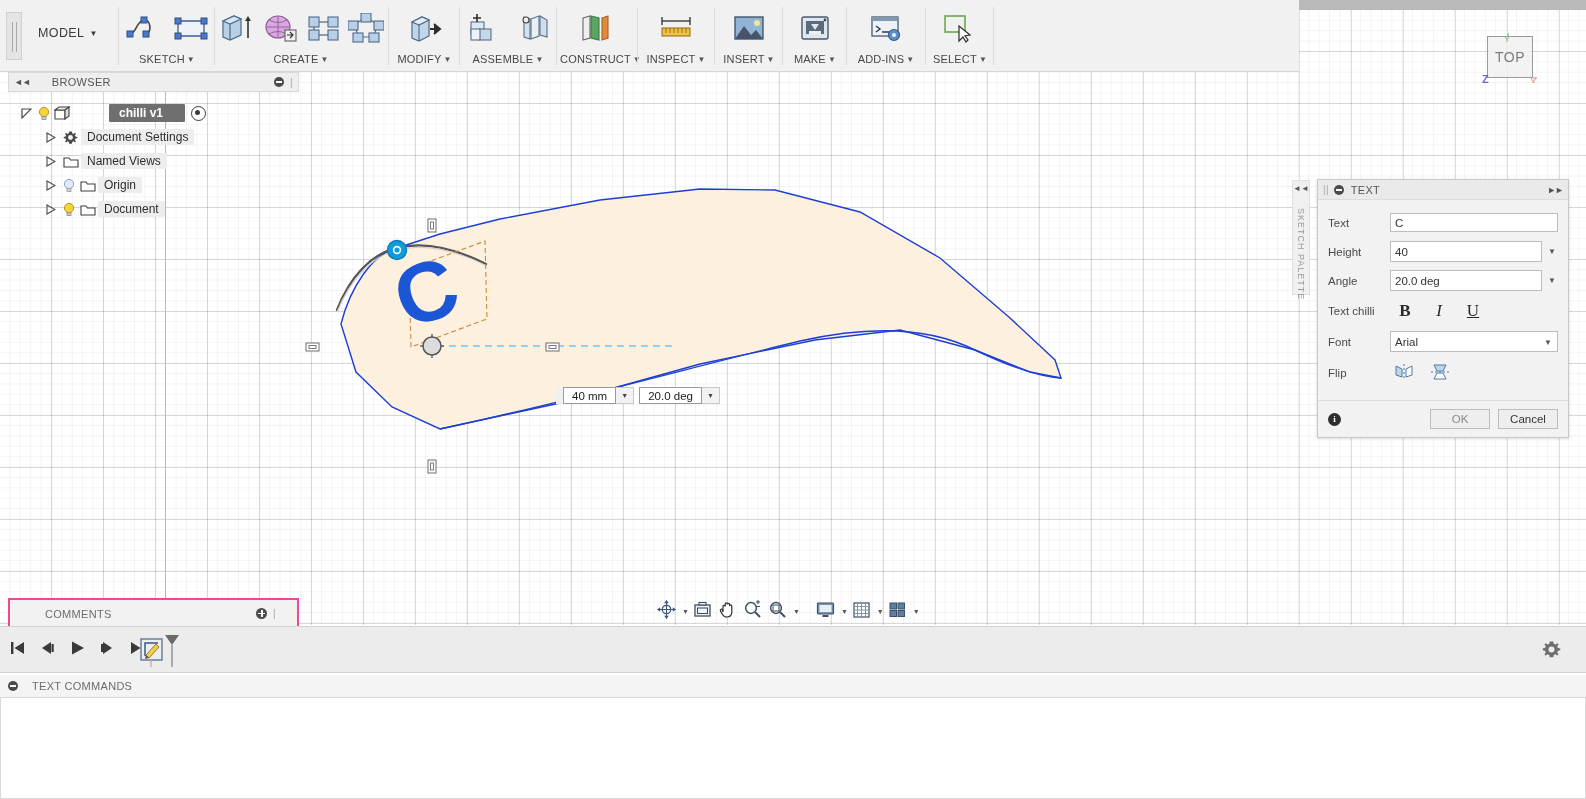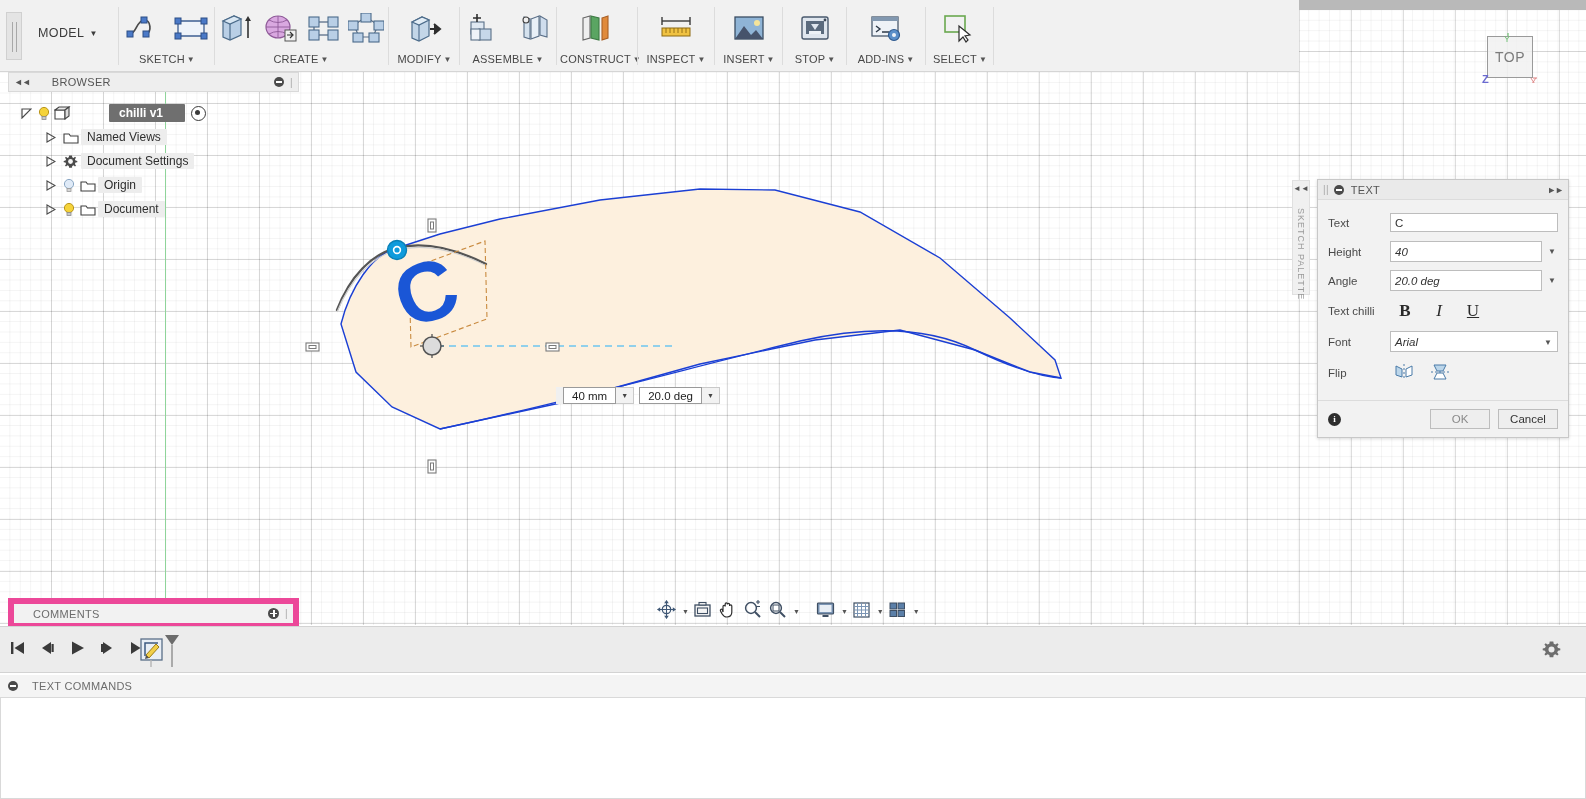--- a/index.html
+++ b/index.html
@@ -60,21 +60,21 @@
   .bulb{width:17px;flex:0 0 17px;display:flex;justify-content:center;}
   .folder{width:21px;flex:0 0 21px;display:flex;justify-content:center;}
   .node-label{padding:1px 6px;background:#ededed;border-radius:1px;}
   #root-row .node-label{background:#6f6f6f;color:#fff;font-weight:bold;padding:2px 22px 2px 10px;margin-left:36px;}
   .radio-dot{width:13px;height:13px;border-radius:50%;border:1.6px solid #3a3a3a;
      display:inline-block;position:relative;margin-left:-16px;background:#fff;}
   .radio-dot:after{content:"";position:absolute;left:3px;top:3px;width:5px;height:5px;border-radius:50%;background:#3a3a3a;}
 
   
   #comments{position:absolute;left:8px;top:598px;width:291px;height:31px;background:#f2f2f2;
-     border:6px solid #ec4899;box-sizing:border-box;display:flex;align-items:center;padding:0 5px;
+     border:2px solid #ec4899;box-sizing:border-box;display:flex;align-items:center;padding:0 21px;
      font-size:11px;color:#6c6c6c;letter-spacing:.3px;}
   #comments .cm-title{flex:1;margin-left:14px;}
   .plus-dot{width:11px;height:11px;border-radius:50%;background:#4a4a4a;position:relative;}
   .plus-dot:before{content:"";position:absolute;left:5px;top:2px;width:1.6px;height:7px;background:#fff;}
   .plus-dot:after{content:"";position:absolute;left:2px;top:4.7px;width:7px;height:1.6px;background:#fff;}
 
   
   #navbar{position:absolute;left:655px;top:597px;height:25px;display:flex;align-items:center;gap:2px;}
   .nav-btn{height:24px;display:flex;align-items:center;justify-content:center;padding:0 2px;cursor:default;}
   .car-sm{font-size:7px;color:#555;margin-left:2px;position:relative;top:2px;}
@@ -98,21 +98,21 @@
      box-shadow:0 1px 3px rgba(0,0,0,.15);}
   #td-head{height:19px;background:#eaeaea;border-bottom:1px solid #dcdcdc;display:flex;align-items:center;
      padding:0 5px;font-size:11px;color:#555;letter-spacing:.3px;}
   #td-head .td-title{margin-left:7px;flex:1;}
   #td-body{padding:8px 10px 10px 10px;background:#f2f2f2;}
   .td-row{display:flex;align-items:center;height:29px;}
   .td-lbl{width:62px;font-size:11.5px;color:#4a4a4a;}
   .td-input{flex:1;height:19px;background:#fff;border:1px solid #bdbdbd;box-sizing:border-box;
      font-size:11.5px;color:#333;padding:0 4px;line-height:17px;font-family:"Liberation Sans",sans-serif;}
   .td-combo{flex:1;height:21px;background:#fff;border:1px solid #bdbdbd;box-sizing:border-box;
-     display:flex;align-items:center;padding:0 4px;font-size:11.5px;color:#333;position:relative;font-style:italic;}
+     display:flex;align-items:center;padding:0 4px;font-size:11.5px;color:#333;position:relative;}
   .td-combo .cb-arrow{position:absolute;right:-13px;top:6px;font-size:8px;color:#555;}
   .td-combo.inner-arrow .cb-arrow{right:5px;}
   .style-btn{width:26px;height:22px;display:flex;align-items:center;justify-content:center;
      font-size:17px;color:#2a2a2a;cursor:default;}
   #td-footer{border-top:1px solid #dcdcdc;height:36px;display:flex;align-items:center;padding:0 10px;background:#f2f2f2;}
   .info-dot{width:13px;height:13px;border-radius:50%;background:#2e2e2e;color:#fff;font-size:9px;font-weight:bold;
      display:flex;align-items:center;justify-content:center;font-family:"Liberation Serif",serif;}
   .td-btn{height:20px;min-width:60px;background:#eeeeee;border:1px solid #bdbdbd;box-sizing:border-box;
      font-size:11.5px;color:#8a8a8a;display:flex;align-items:center;justify-content:center;margin-left:8px;
      font-family:"Liberation Sans",sans-serif;cursor:default;}
@@ -419,21 +419,21 @@
       <div class="rb-btn">
         <svg width="34" height="30" viewBox="0 0 34 30">
           <rect x="4" y="4" width="26" height="22" rx="2" fill="#dfe6ee" stroke="#4a5a6e" stroke-width="1.4"></rect>
           <rect x="8" y="8" width="18" height="13" fill="#5a6a7d"></rect>
           <path d="M13,11 L21,11 L17,17 Z" fill="#dfe6ee"></path>
           <rect x="11" y="18" width="12" height="3" fill="#ecf1f6"></rect>
           <circle cx="27" cy="7" r="1.4" fill="#3a4656"></circle>
         </svg>
       </div>
     </div>
-    <div class="rb-label"><span>STOP</span><span class="car">▼</span></div>
+    <div class="rb-label"><span>MAKE</span><span class="car">▼</span></div>
   </div>
 
   <div class="rb-sep" style="left:846px;"></div>
 
   <div class="rb-group" style="left:850px;width:72px;">
     <div class="rb-icons">
       <div class="rb-btn">
         <svg width="34" height="28" viewBox="0 0 34 28">
           <rect x="3" y="3" width="26" height="19" fill="#eef2f7" stroke="#4a5a6e" stroke-width="1.3"></rect>
           <rect x="3" y="3" width="26" height="4" fill="#8298b0"></rect>
@@ -497,40 +497,40 @@
       <span class="radio-dot" style="margin-left:6px;"></span>
     </div>
 
     <div class="tree-row" style="padding-left:35px;">
       <span class="arrow">
         <svg width="10" height="11" viewBox="0 0 10 11">
             <path d="M1,1 L9,5.5 L1,10 Z" fill="none" stroke="#4a4a4a" stroke-width="1.1"></path>
           </svg>
       </span>
       <span class="folder">
-        <svg width="16" height="13" viewBox="0 0 16 13">
-            <path d="M1,3 L6,3 L7.5,5 L15,5 L15,12 L1,12 Z" fill="#ffffff" stroke="#3f3f3f" stroke-width="1.1"></path>
-          </svg>
-      </span>
-      <span class="node-label">Named Views</span>
+        <svg width="15" height="15" viewBox="0 0 15 15">
+            <path d="M7.5,1.5 l1.4,0 l.3,1.8 1.4,.6 1.4,-1.1 1,1 -1.1,1.4 .6,1.4 1.8,.3 0,1.4 -1.8,.3 -.6,1.4 1.1,1.4 -1,1 -1.4,-1.1 -1.4,.6 -.3,1.8 -1.4,0 -1.4,0 -.3,-1.8 -1.4,-.6 -1.4,1.1 -1,-1 1.1,-1.4 -.6,-1.4 -1.8,-.3 0,-1.4 1.8,-.3 .6,-1.4 -1.1,-1.4 1,-1 1.4,1.1 1.4,-.6 .3,-1.8 Z" fill="#4a4a4a"></path>
+            <circle cx="7.5" cy="7.5" r="2.4" fill="#f5f5f5"></circle>
+          </svg>
+      </span>
+      <span class="node-label">Document Settings</span>
     </div>
 
     <div class="tree-row" style="padding-left:35px;">
       <span class="arrow">
         <svg width="10" height="11" viewBox="0 0 10 11">
             <path d="M1,1 L9,5.5 L1,10 Z" fill="none" stroke="#4a4a4a" stroke-width="1.1"></path>
           </svg>
       </span>
       <span class="folder">
-        <svg width="15" height="15" viewBox="0 0 15 15">
-            <path d="M7.5,1.5 l1.4,0 l.3,1.8 1.4,.6 1.4,-1.1 1,1 -1.1,1.4 .6,1.4 1.8,.3 0,1.4 -1.8,.3 -.6,1.4 1.1,1.4 -1,1 -1.4,-1.1 -1.4,.6 -.3,1.8 -1.4,0 -1.4,0 -.3,-1.8 -1.4,-.6 -1.4,1.1 -1,-1 1.1,-1.4 -.6,-1.4 -1.8,-.3 0,-1.4 1.8,-.3 .6,-1.4 -1.1,-1.4 1,-1 1.4,1.1 1.4,-.6 .3,-1.8 Z" fill="#4a4a4a"></path>
-            <circle cx="7.5" cy="7.5" r="2.4" fill="#f5f5f5"></circle>
-          </svg>
-      </span>
-      <span class="node-label">Document Settings</span>
+        <svg width="16" height="13" viewBox="0 0 16 13">
+            <path d="M1,3 L6,3 L7.5,5 L15,5 L15,12 L1,12 Z" fill="#ffffff" stroke="#3f3f3f" stroke-width="1.1"></path>
+          </svg>
+      </span>
+      <span class="node-label">Named Views</span>
     </div>
 
     <div class="tree-row" style="padding-left:35px;">
       <span class="arrow">
         <svg width="10" height="11" viewBox="0 0 10 11">
             <path d="M1,1 L9,5.5 L1,10 Z" fill="none" stroke="#4a4a4a" stroke-width="1.1"></path>
           </svg>
       </span>
       <span class="bulb">
         <svg width="14" height="15" viewBox="0 0 14 15">

